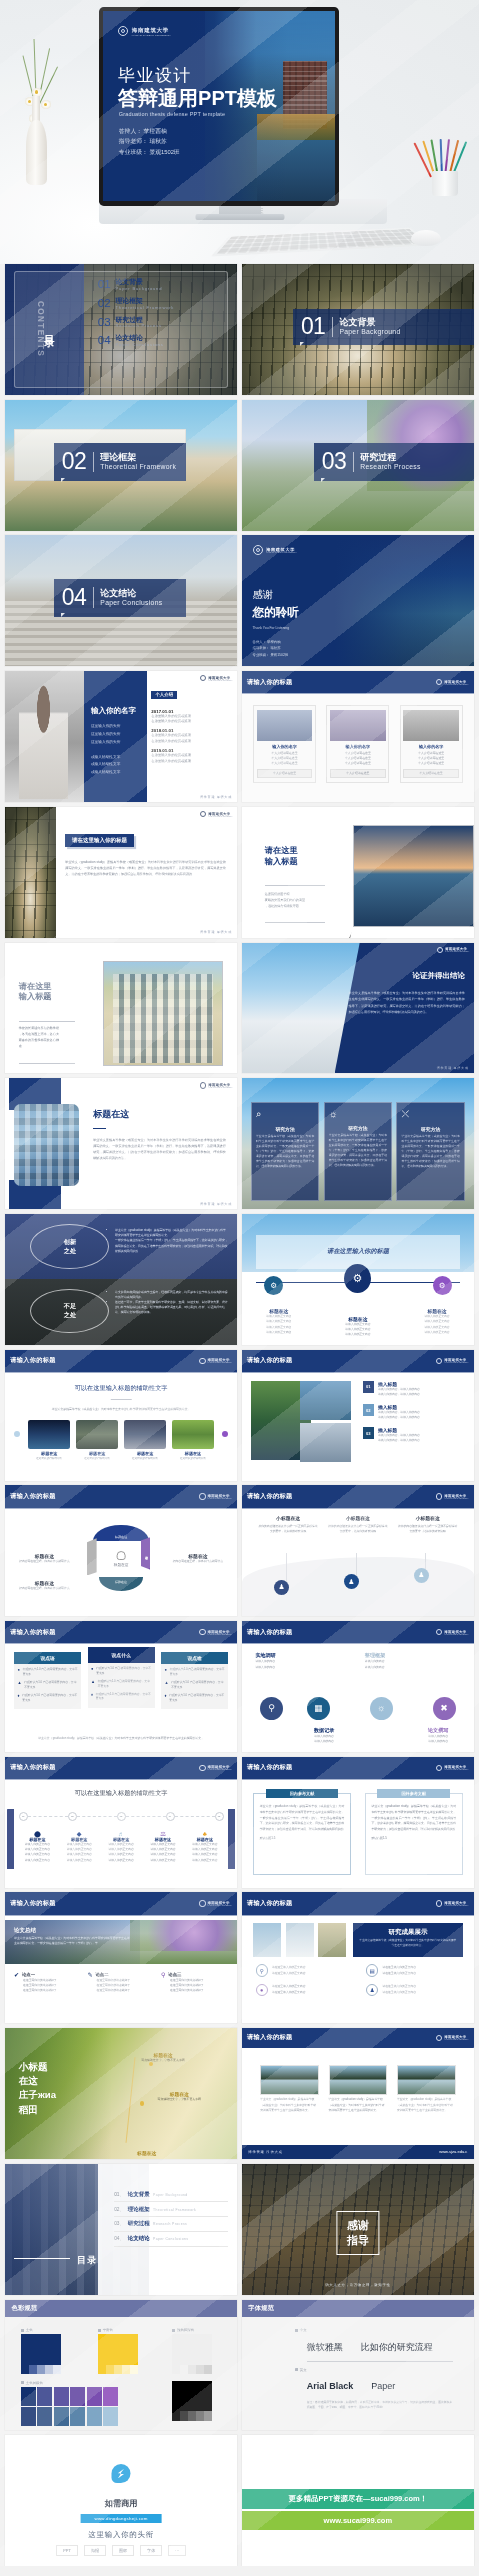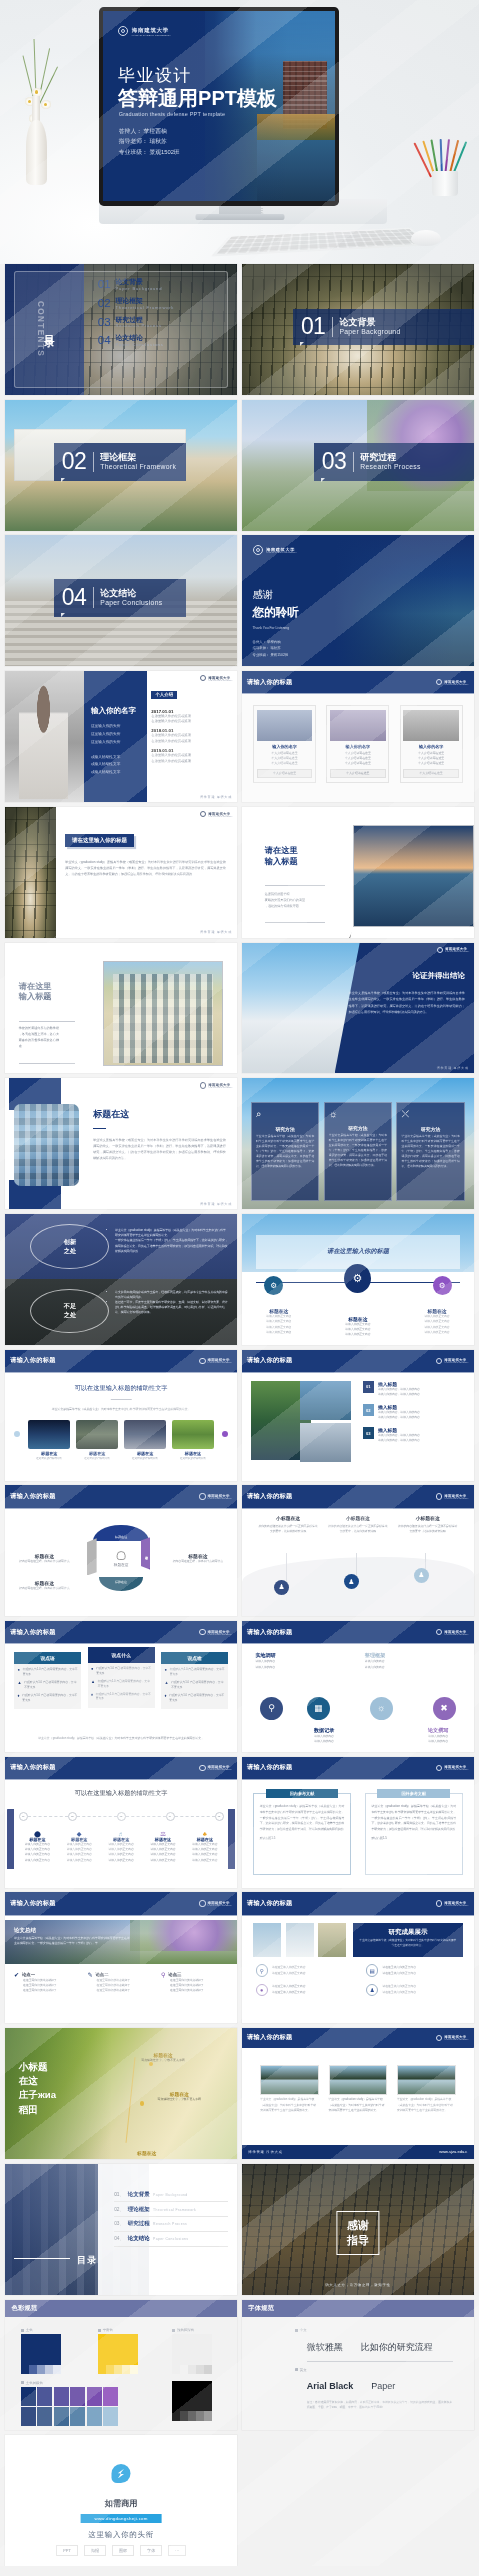--- a/index.html
+++ b/index.html
@@ -1385,18 +1385,23 @@
       <div class="brand-tag">这里输入你的头衔</div>
       <div class="brand-chips">
         <span>PPT</span>
         <span>海报</span>
         <span>图标</span>
         <span>字体</span>
         <span>···</span>
       </div>
     </div>
 
+    <div class="slide">
+      <div class="fill" style="background:#fff;"></div>
+      <div class="promo1">更多精品PPT资源尽在—sucai999.com！</div>
+      <div class="promo2">www.sucai999.com</div>
+    </div>
 
   </div>
 
   <div class="wm"></div>
 </div>
 
 
 </body></html>

